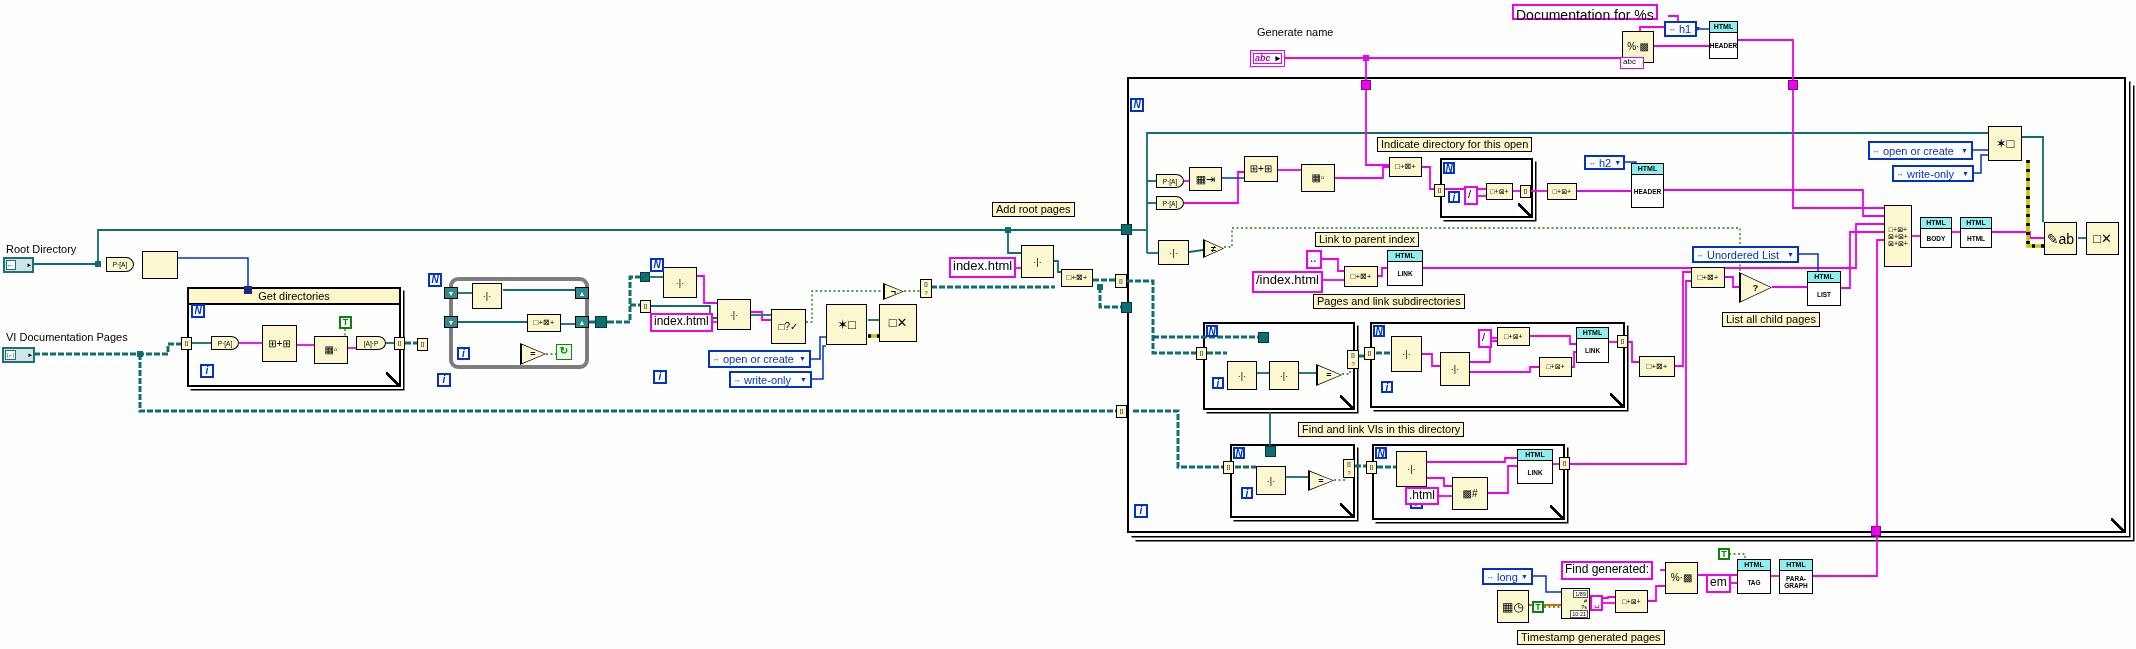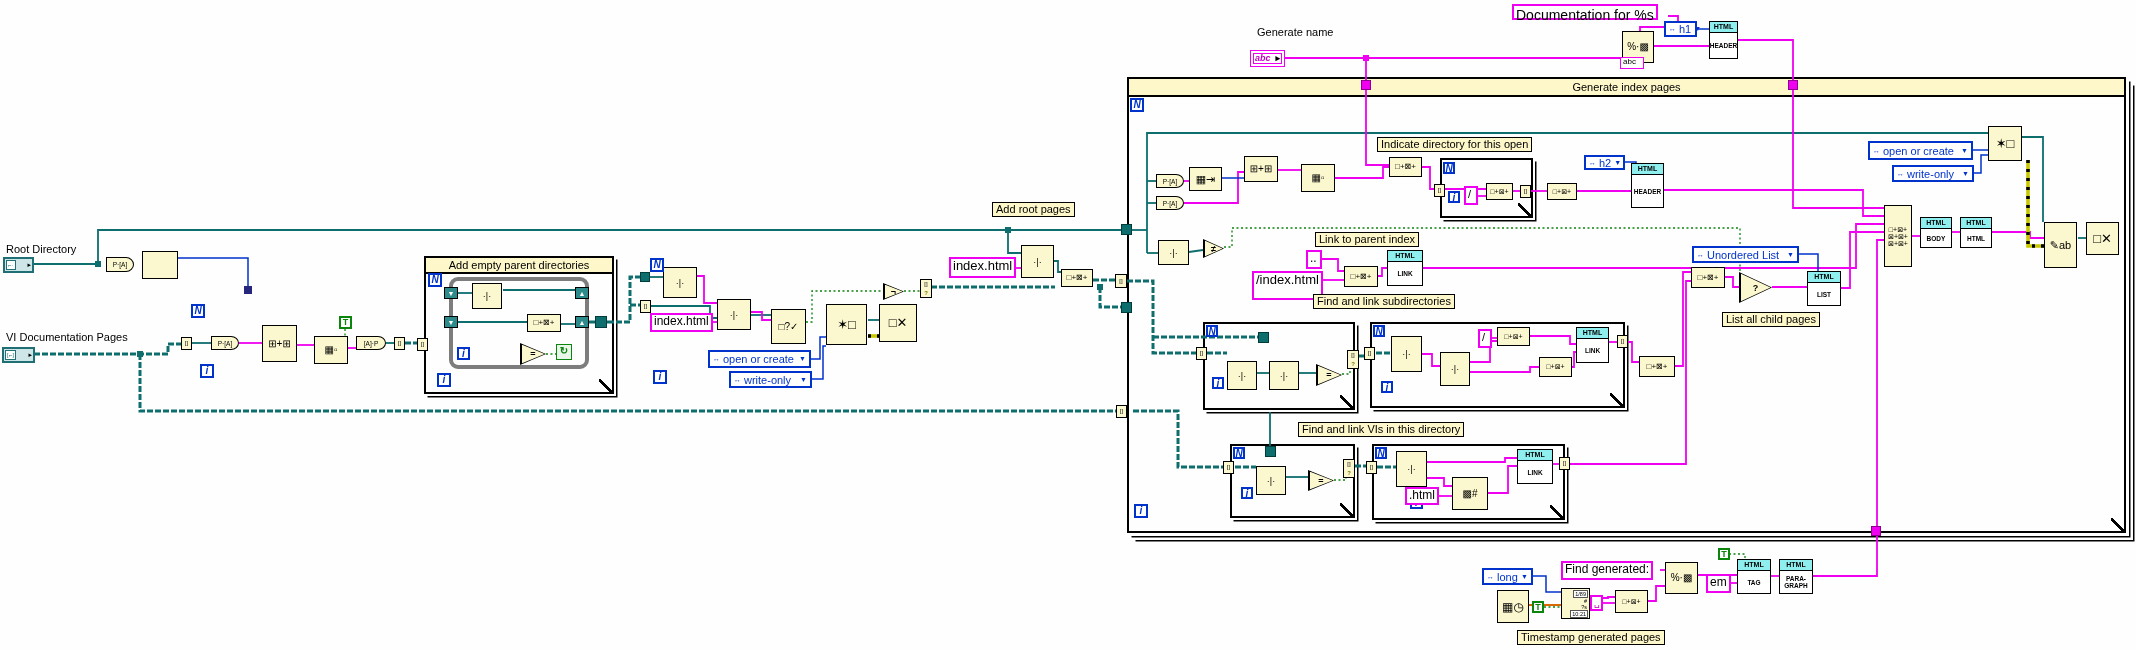--- a/index.html
+++ b/index.html
@@ -206,34 +206,34 @@
       <span class="oa">▸</span>
     </div>
   <div class="L" style="left:2px;top:330px;background:#fefefe;border-color:#fefefe">VI Documentation Pages</div>
   <div class="pc" style="left:2px;top:347px;width:33px;height:16px">
       <span class="gl">[⌐]</span>
       <span class="oa">▸</span>
     </div>
   <div class="pill" style="left:106px;top:257px;width:28px;height:15px">P·[A]</div>
   <div class="nd" style="left:142px;top:251px;width:36px;height:28px;font-size:11px"></div>
 
+  <div class="loop" style="left:187px;top:287px;width:214px;height:100px">
+      <div class="TB">Get directories</div>
+      <i class="de"></i>
+    </div>
   <div class="sq" style="left:191px;top:304px">N</div>
   <div class="sq" style="left:200px;top:364px">i</div>
   <div class="tun" style="left:181px;top:337px;width:11px;height:13px">[]</div>
   <div class="pill" style="left:211px;top:336px;width:28px;height:14px">P·[A]</div>
   <div class="nd" style="left:262px;top:325px;width:35px;height:37px;font-size:10px">⊞+⊞</div>
   <div class="nd" style="left:314px;top:336px;width:34px;height:28px;font-size:10px">▦▫</div>
   <div class="Tc" style="left:339px;top:316px">T</div>
   <div class="pill" style="left:356px;top:336px;width:30px;height:14px">[A]·P</div>
   <div class="tun" style="left:394px;top:337px;width:11px;height:13px">[]</div>
 
-  <div class="loop" style="left:424px;top:256px;width:190px;height:138px">
-      <div class="TB">Add empty parent directories</div>
-      <i class="de"></i>
-    </div>
   <div class="sq" style="left:428px;top:273px">N</div>
   <div class="sq" style="left:437px;top:373px">i</div>
   <div class="tun" style="left:417px;top:338px;width:11px;height:13px">[]</div>
   <div class="wl" style="left:449px;top:277px;width:140px;height:92px"></div>
   <div class="sr" style="left:444px;top:287px">▼</div>
   <div class="sr" style="left:444px;top:316px">▼</div>
   <div class="sr" style="left:575px;top:287px">▲</div>
   <div class="sr" style="left:575px;top:316px">▲</div>
   <div class="nd" style="left:472px;top:283px;width:30px;height:26px;font-size:9px">·|·</div>
   <div class="nd" style="left:527px;top:314px;width:34px;height:18px;font-size:8px">□+⊠+</div>
@@ -271,21 +271,20 @@
       <span>[]</span>
       <span class="q">?</span>
     </div>
 
   <div class="L" style="left:992px;top:202px">Add root pages</div>
   <div class="sc" style="left:949px;top:257px;height:21px;font-size:13px">index.html</div>
   <div class="nd" style="left:1021px;top:245px;width:33px;height:33px;font-size:9px">·|·</div>
   <div class="nd" style="left:1061px;top:269px;width:32px;height:18px;font-size:8px">□+⊠+</div>
 
   <div class="bigloop" style="left:1127px;top:77px;width:999px;height:456px">
-      <div class="TB" style="height:16px;line-height:16px;border-bottom-width:2px">Generate index pages</div>
       <i class="de"></i>
     </div>
   <div class="sq" style="left:1130px;top:98px">N</div>
   <div class="sq" style="left:1134px;top:504px">i</div>
   <div class="tunp" style="left:1361px;top:80px;width:10px;height:10px"></div>
   <div class="tunp" style="left:1788px;top:80px;width:10px;height:10px"></div>
   <div class="tunp" style="left:1871px;top:526px;width:10px;height:10px"></div>
   <div class="tund" style="left:1121px;top:224px;width:11px;height:11px"></div>
   <div class="tun" style="left:1115px;top:274px;width:12px;height:14px">[]</div>
   <div class="tund" style="left:1121px;top:302px;width:11px;height:11px"></div>
@@ -319,32 +318,32 @@
       <span>h2</span>
       <span class="dd">▼</span>
     </div>
   <div class="hn" style="left:1631px;top:163px;width:33px;height:45px">
       <div class="cap">HTML</div>
       <div class="bd">HEADER</div>
     </div>
 
   <div class="L" style="left:1315px;top:232px">Link to parent index</div>
   <div class="sc" style="left:1306px;top:250px;width:16px;height:19px">..</div>
-  <div class="sc" style="left:1252px;top:271px;height:29px;font-size:13px">/index.html</div>
+  <div class="sc" style="left:1252px;top:271px;height:22px;font-size:13px">/index.html</div>
   <div class="nd" style="left:1344px;top:266px;width:34px;height:21px;font-size:8px">□+⊠+</div>
   <div class="hn" style="left:1387px;top:250px;width:36px;height:36px">
       <div class="cap">HTML</div>
       <div class="bd">LINK</div>
     </div>
   <div class="tri" style="left:1203px;top:239px;width:21px;height:19px">
       <span>≠</span>
     </div>
   <div class="nd" style="left:1158px;top:240px;width:31px;height:25px;font-size:9px">·|·</div>
 
-  <div class="L" style="left:1313px;top:294px">Find and link subdirectories</div>
+  <div class="L" style="left:1313px;top:294px">Pages and link subdirectories</div>
   <div class="loop" style="left:1203px;top:322px;width:152px;height:88px">
       <i class="de"></i>
     </div>
   <div class="sq" style="left:1206px;top:325px;width:12px;height:12px">N</div>
   <div class="tund" style="left:1258px;top:332px;width:11px;height:11px"></div>
   <div class="tun" style="left:1196px;top:347px;width:11px;height:13px">[]</div>
   <div class="sq" style="left:1212px;top:377px;width:12px;height:12px">i</div>
   <div class="nd" style="left:1227px;top:361px;width:30px;height:29px;font-size:9px">·|·</div>
   <div class="nd" style="left:1269px;top:361px;width:30px;height:29px;font-size:9px">·|·</div>
   <div class="tri" style="left:1316px;top:364px;width:26px;height:22px">
@@ -430,21 +429,21 @@
       <span class="hh">↔</span>
       <span>open or create</span>
       <span class="dd">▼</span>
     </div>
   <div class="en" style="left:1892px;top:165px;width:82px;height:17px">
       <span class="hh">↔</span>
       <span>write-only</span>
       <span class="dd">▼</span>
     </div>
   <div class="nd" style="left:1988px;top:126px;width:34px;height:35px;font-size:13px">✶□</div>
-  <div class="nd" style="left:2044px;top:222px;width:33px;height:46px;font-size:11px">✎ab</div>
+  <div class="nd" style="left:2044px;top:222px;width:33px;height:33px;font-size:14px">✎ab</div>
   <div class="nd" style="left:2086px;top:222px;width:33px;height:33px;font-size:13px">□✕</div>
 
   <div class="sc" style="left:1512px;top:4px;height:16px;font-size:14px;line-height:18px">Documentation for %s</div>
   <div class="nd" style="left:1622px;top:31px;width:32px;height:32px;font-size:10px">%·▩</div>
   <div class="sc" style="left:1620px;top:57px;width:24px;height:12px;font-size:8px;line-height:7px;border-width:1.5px">abc</div>
   <div class="en" style="left:1664px;top:21px;width:33px;height:16px">
       <span class="hh">↔</span>
       <span>h1</span>
       <span class="dd">▼</span>
     </div>

